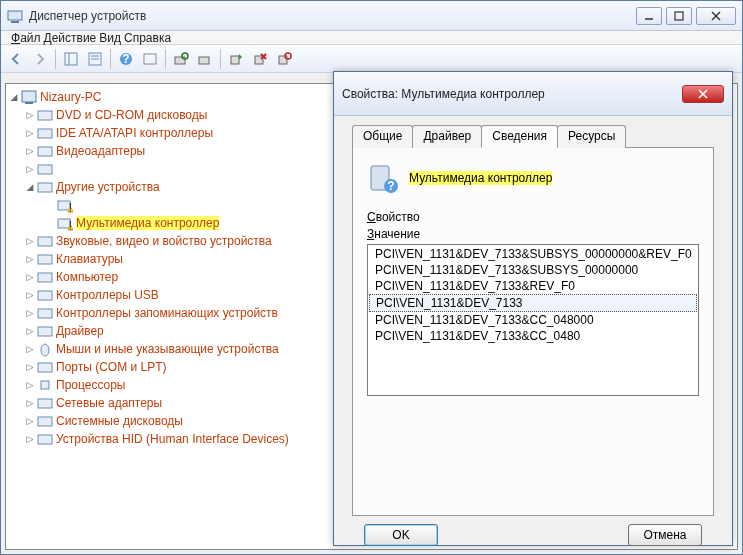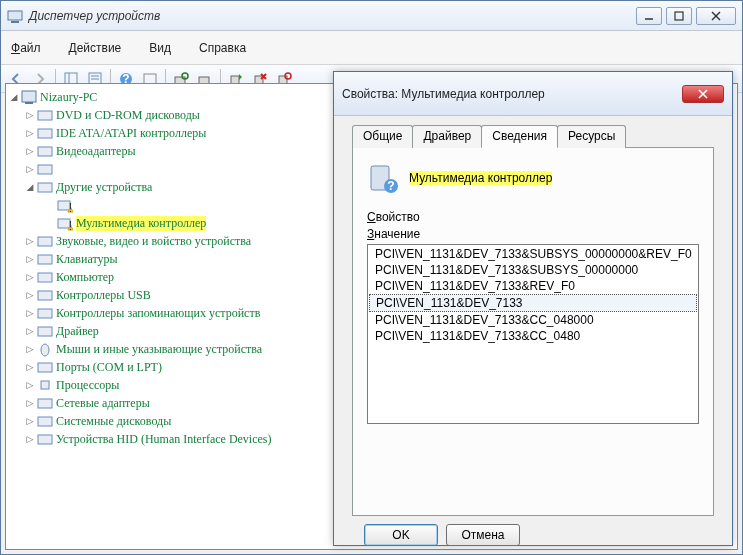--- a/index.html
+++ b/index.html
@@ -2,40 +2,40 @@
 <html><head>
 <meta charset="utf-8">
 <style>
   * { box-sizing: border-box; margin: 0; padding: 0; font-family: "Segoe UI", Tahoma, sans-serif; font-size: 12px; }
   body { width: 743px; height: 555px; background: #fff; position: relative; overflow: hidden; }
 
   
   .main-window { position: absolute; top: 0; left: 0; width: 743px; height: 555px; border: 1px solid #5a7ba0; background: #f0f0f0; }
   .titlebar { height: 30px; background: linear-gradient(#f6f9fd,#e4ecf7); display: flex; align-items: center; padding: 0 6px; border-bottom: 1px solid #c0c8d4; }
   .titlebar .icon { width: 16px; height: 16px; margin-right: 6px; }
-  .titlebar .title { flex: 1; color: #333; font-style: italic; }
+  .titlebar .title { flex: 1; color: #333; }
   .winbtns { display: flex; gap: 4px; }
   .winbtn { width: 26px; height: 18px; border: 1px solid #8aa0be; border-radius: 2px; background: linear-gradient(#f8fbff,#e0e8f4); display: flex; align-items: center; justify-content: center; font-size: 10px; color: #333; cursor: default; }
   .winbtn.close { width: 40px; }
 
-  .menubar { height: 34px; background: #f6f6f6; display: flex; align-items: center; gap: 28px; padding: 0 10px; border-bottom: 1px solid #d4d4d4; }
+  .menubar { height: 14px; background: #f6f6f6; display: flex; align-items: center; gap: 3px; padding: 0 10px; border-bottom: 1px solid #d4d4d4; }
   .menubar span { color: #222; cursor: default; }
   .menubar span u { text-decoration: underline; }
 
   .toolbar { height: 28px; background: linear-gradient(#fafcff,#e8eef8); display: flex; align-items: center; gap: 2px; padding: 0 4px; border-bottom: 1px solid #c9d4e4; }
   .toolbtn { width: 22px; height: 22px; display: flex; align-items: center; justify-content: center; border: 1px solid transparent; border-radius: 2px; }
   .toolbtn svg { width: 16px; height: 16px; }
   .toolbar .sep { width: 1px; height: 20px; background: #c0c0c0; margin: 0 2px; }
 
   .tree-area { position: absolute; top: 82px; left: 4px; right: 4px; bottom: 4px; border: 1px solid #828790; background: #fff; overflow: auto; }
   .tree { padding: 4px 2px; white-space: nowrap; }
   .node { display: flex; align-items: center; height: 18px; }
   .twisty { width: 12px; display: inline-flex; justify-content: center; color: #6a6a6a; font-size: 9px; cursor: default; }
   .nicon { width: 16px; height: 16px; margin: 0 3px 0 1px; display: inline-flex; align-items: center; justify-content: center; }
-  .nlabel { color: #15803d; font-family: Liberation Serif, serif; }
+  .nlabel { color: #c2410c; }
   .hl { background: #ffff66; }
   .indent1 { padding-left: 16px; }
   .indent2 { padding-left: 36px; }
 
   
   .dialog { position: absolute; left: 333px; top: 71px; width: 400px; height: 475px; border: 1px solid #4f6f96; background: #f0f0f0; box-shadow: 0 0 8px rgba(0,0,0,.25); }
   .dlg-titlebar { height: 44px; background: linear-gradient(#f6f9fd,#dce6f4); display: flex; align-items: center; padding: 0 8px; border-bottom: 1px solid #b8c6da; }
   .dlg-titlebar .title { flex: 1; color: #222; }
   .dlg-close { width: 42px; height: 18px; border: 1px solid #a83030; border-radius: 3px; background: linear-gradient(#f08080,#c02020); display:flex;align-items:center;justify-content:center; }
   .dlg-close svg { width: 10px; height: 10px; }
@@ -48,25 +48,25 @@
   .tabpanel { border: 1px solid #919b9c; border-top: none; background: #fcfcfc; padding: 14px 14px 10px; height: 368px; }
   .dev-header { display: flex; align-items: center; gap: 10px; margin-bottom: 16px; }
   .dev-header .big-icon { width: 32px; height: 32px; display:flex;align-items:center;justify-content:center; }
   .dev-header .name { background: #ffff66; }
 
   .field-label { margin-bottom: 3px; }
   .field-label u { text-decoration: underline; }
   .combo { width: 100%; height: 22px; border: 1px solid #7a7a7a; background: linear-gradient(#fff,#ececec); display: flex; align-items: center; padding: 0 6px; margin-bottom: 14px; position: relative; }
   .combo .arrow { position: absolute; right: 2px; top: 2px; bottom: 2px; width: 17px; background: linear-gradient(#f2f6fb,#cfe0f4); border-left: 1px solid #b0c4de; display:flex;align-items:center;justify-content:center; font-size: 8px; color: #333; }
 
-  .listbox { width: 100%; height: 180px; border: 1px solid #7a7a7a; background: #fff; overflow: auto; padding: 1px; }
+  .listbox { width: 100%; height: 152px; border: 1px solid #7a7a7a; background: #fff; overflow: auto; padding: 1px; }
   .listbox .item { padding: 1px 6px; white-space: nowrap; }
   .listbox .item.selected { border: 1px dotted #555; background: #f0f5fb; }
 
-  .dlg-buttons { display: flex; justify-content: flex-start; gap: 8px; padding: 8px 12px 0; }
+  .dlg-buttons { display: flex; justify-content: space-between; gap: 8px; padding: 8px 12px 0; }
   .btn { min-width: 74px; height: 22px; border: 1px solid #707070; border-radius: 3px; background: linear-gradient(#fdfdfd,#e4e4e4); display:flex;align-items:center;justify-content:center; cursor: default; }
   .btn.default { border: 1px solid #3c7fb1; box-shadow: 0 0 0 1px #a6d0ec inset; }
 
   svg { display: block; }
 </style>
 </head>
 <body>
 
 <div class="main-window">
   <div class="titlebar">

